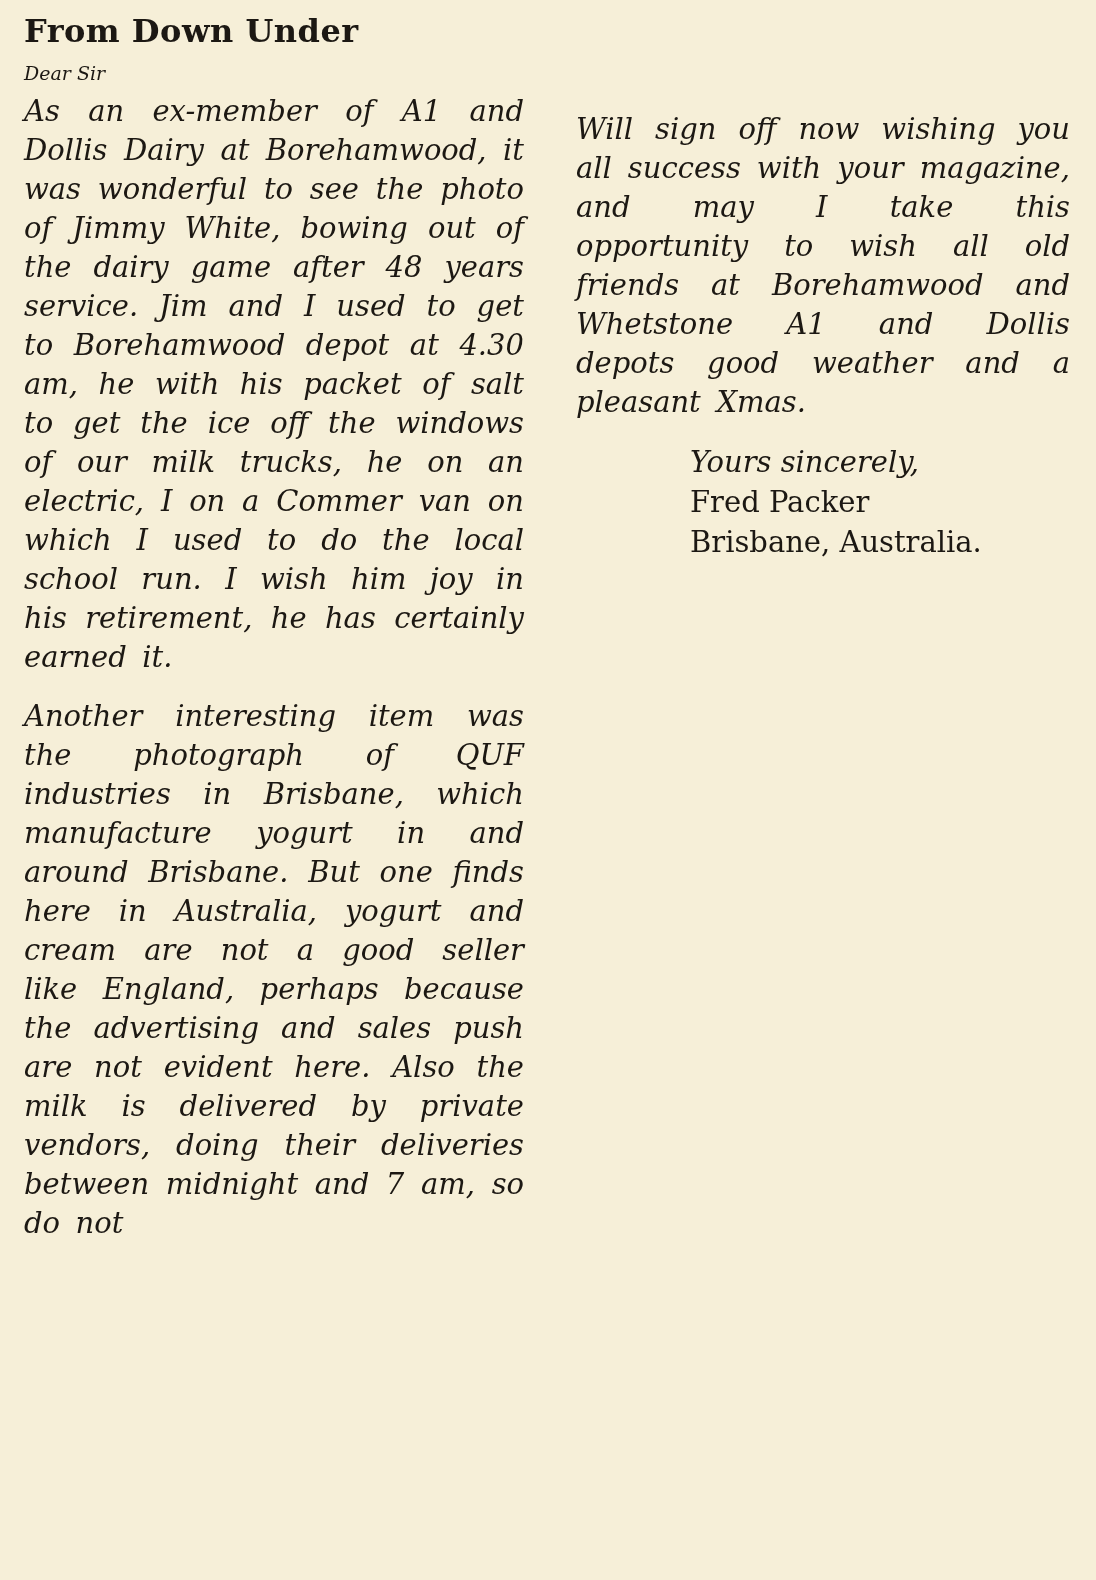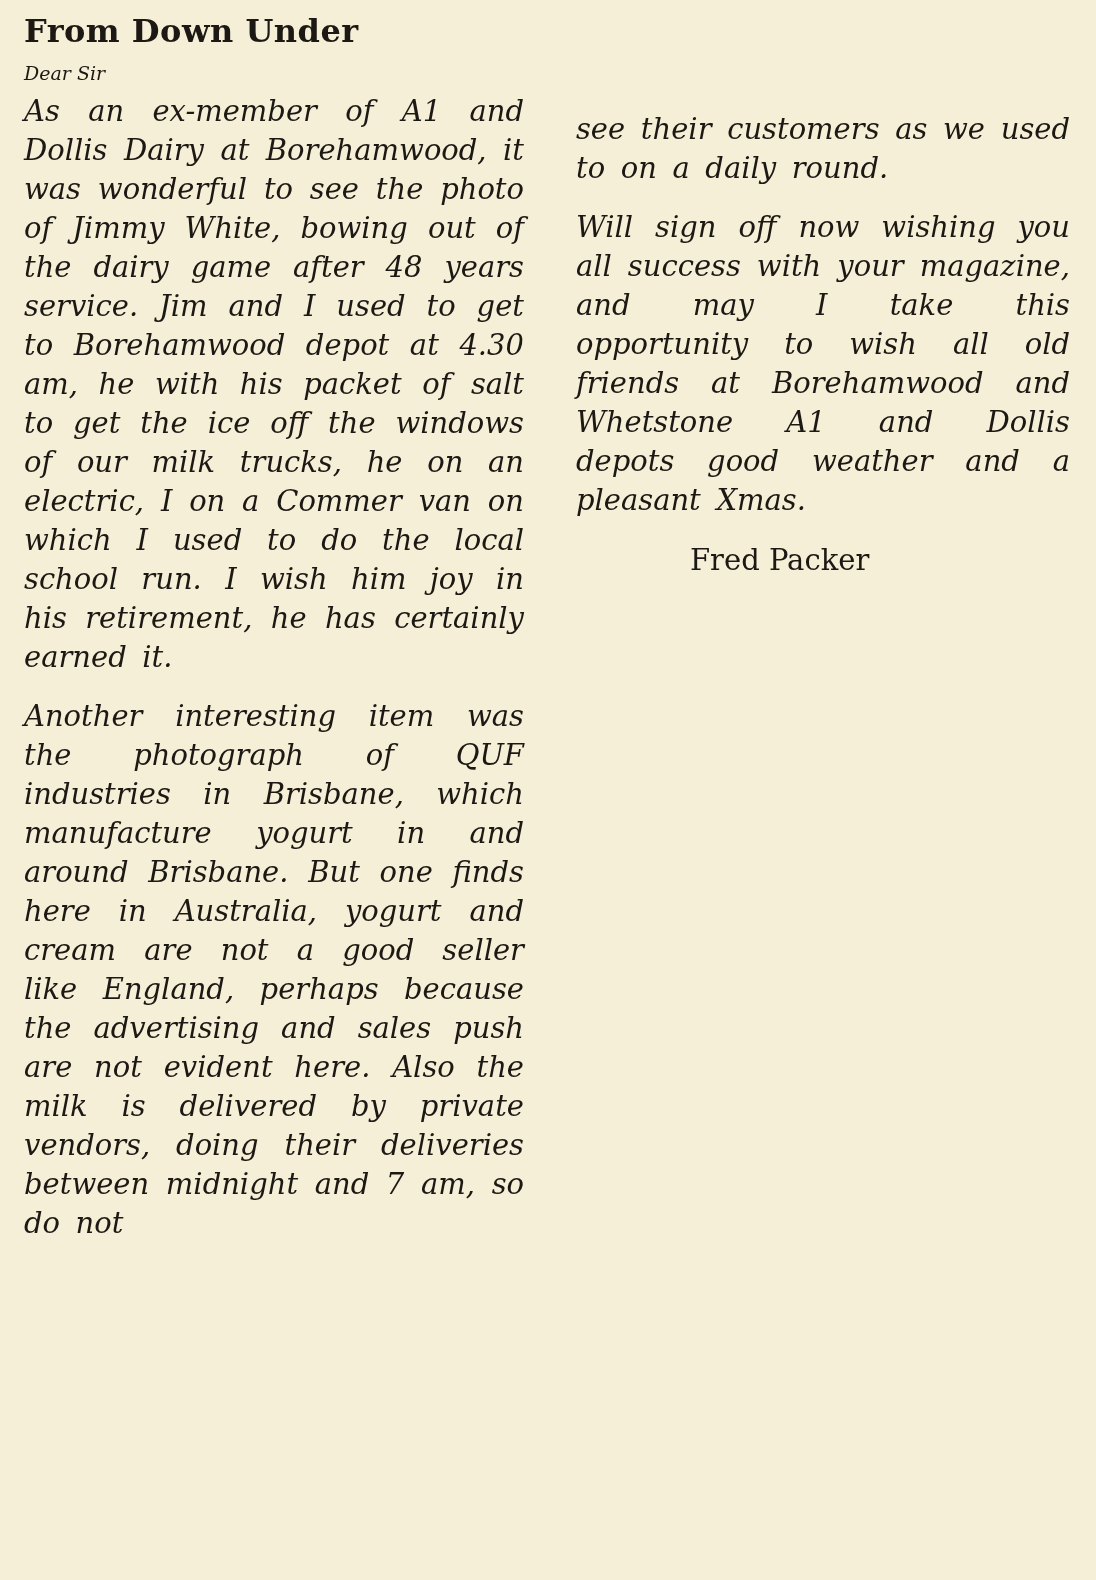--- a/index.html
+++ b/index.html
@@ -78,22 +78,23 @@
   <div class="columns">
 
     <div class="col col-left">
       <h1 class="headline">From Down Under</h1>
       <p class="salutation">Dear Sir</p>
       <p class="body-para">As an ex-member of A1 and Dollis Dairy at Borehamwood, it was wonderful to see the photo of Jimmy White, bowing out of the dairy game after 48 years service. Jim and I used to get to Borehamwood depot at 4.30 am, he with his packet of salt to get the ice off the windows of our milk trucks, he on an electric, I on a Commer van on which I used to do the local school run. I wish him joy in his retirement, he has certainly earned it.</p>
       <p class="body-para">Another interesting item was the photograph of QUF industries in Brisbane, which manufacture yogurt in and around Brisbane. But one finds here in Australia, yogurt and cream are not a good seller like England, perhaps because the advertising and sales push are not evident here. Also the milk is delivered by private vendors, doing their deliveries between midnight and 7 am, so do not</p>
     </div>
 
     <div class="col col-right">
-      <p class="body-para">see their customers as we used to on a daily round.</p>
       <p class="body-para">Will sign off now wishing you all success with your magazine, and may I take this opportunity to wish all old friends at Borehamwood and Whetstone A1 and Dollis depots good weather and a pleasant Xmas.</p>
 
       <div class="signature">
+        <div class="sig-closing">Yours sincerely,</div>
         <div class="sig-name">Fred Packer</div>
+        <div class="sig-location">Brisbane, Australia.</div>
       </div>
     </div>
 
   </div>
 </div>
 
 </body></html>

